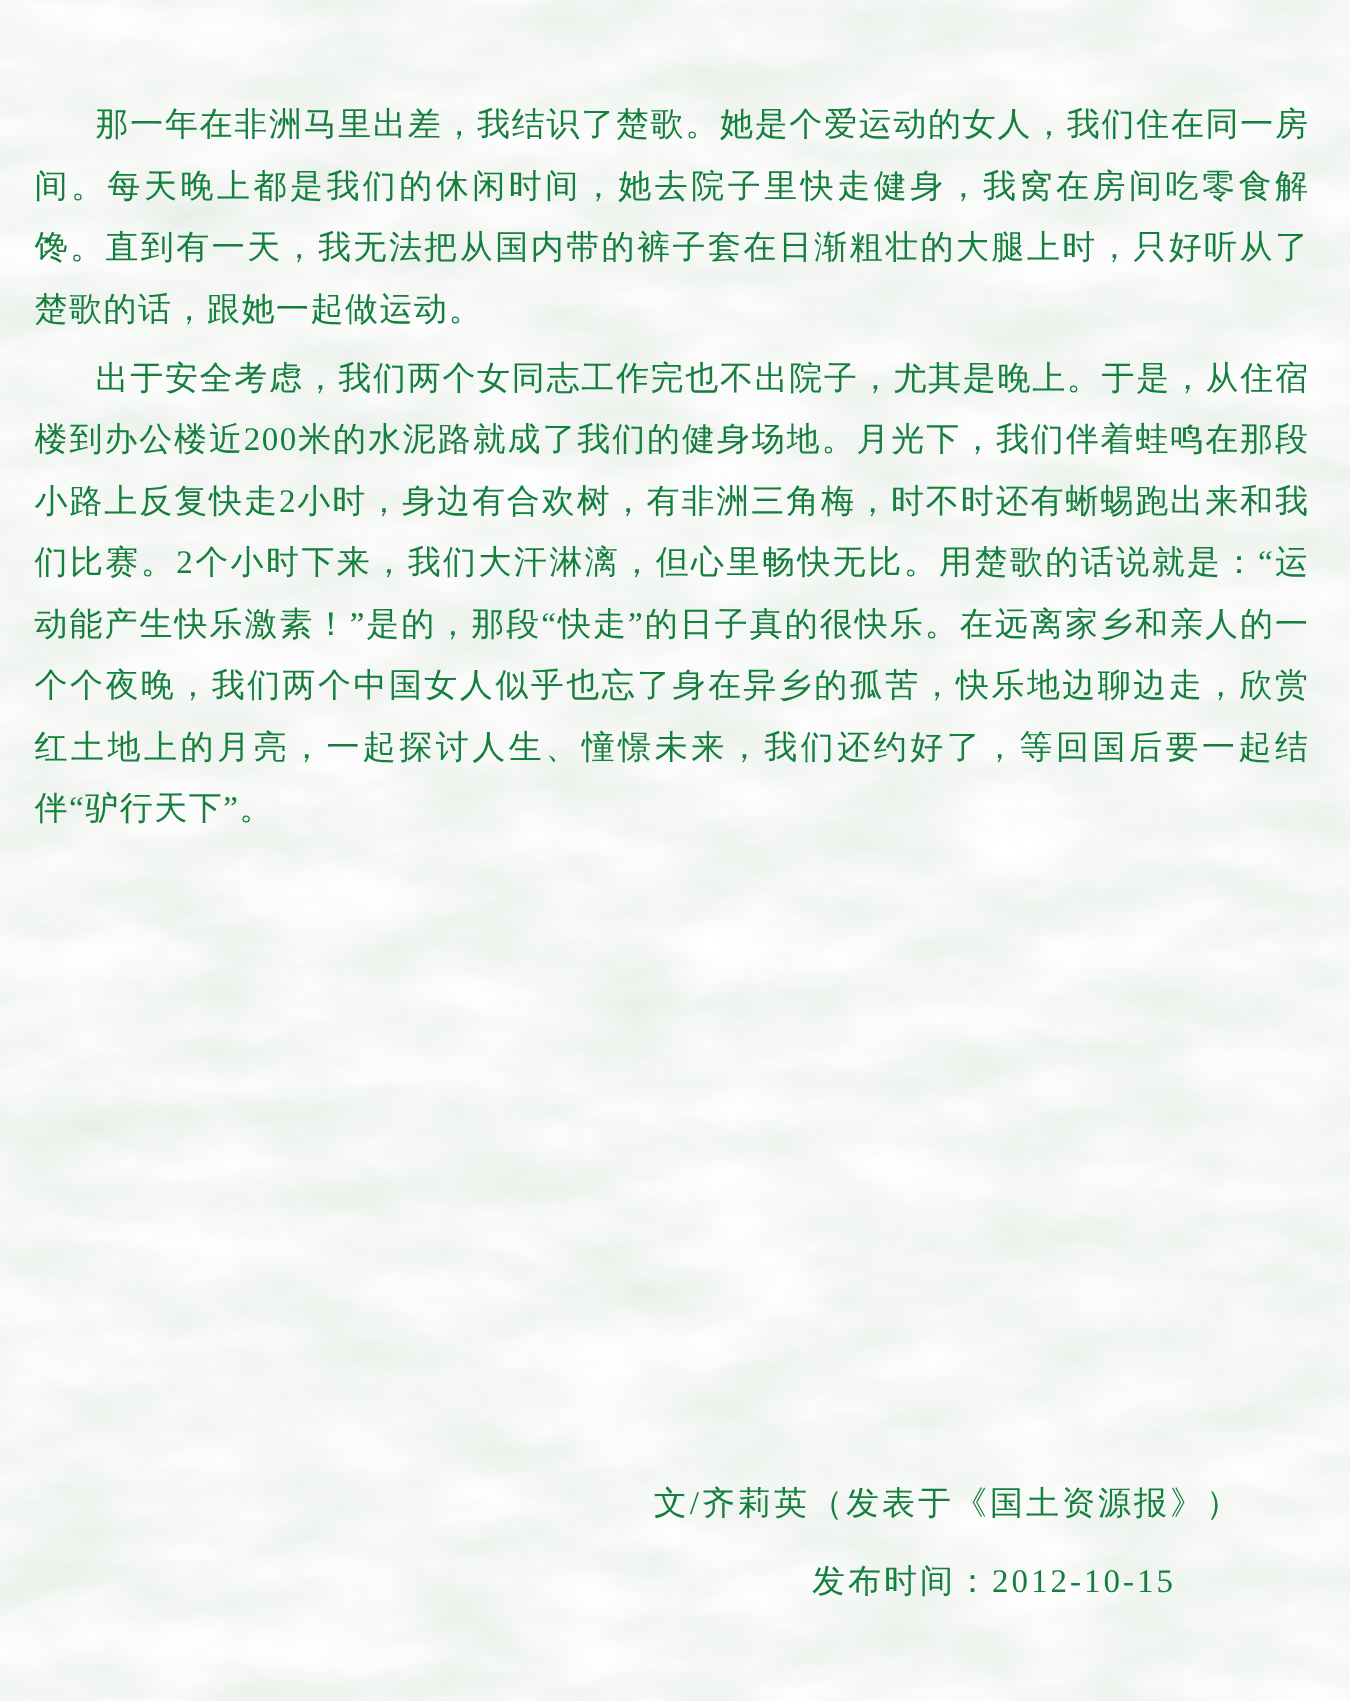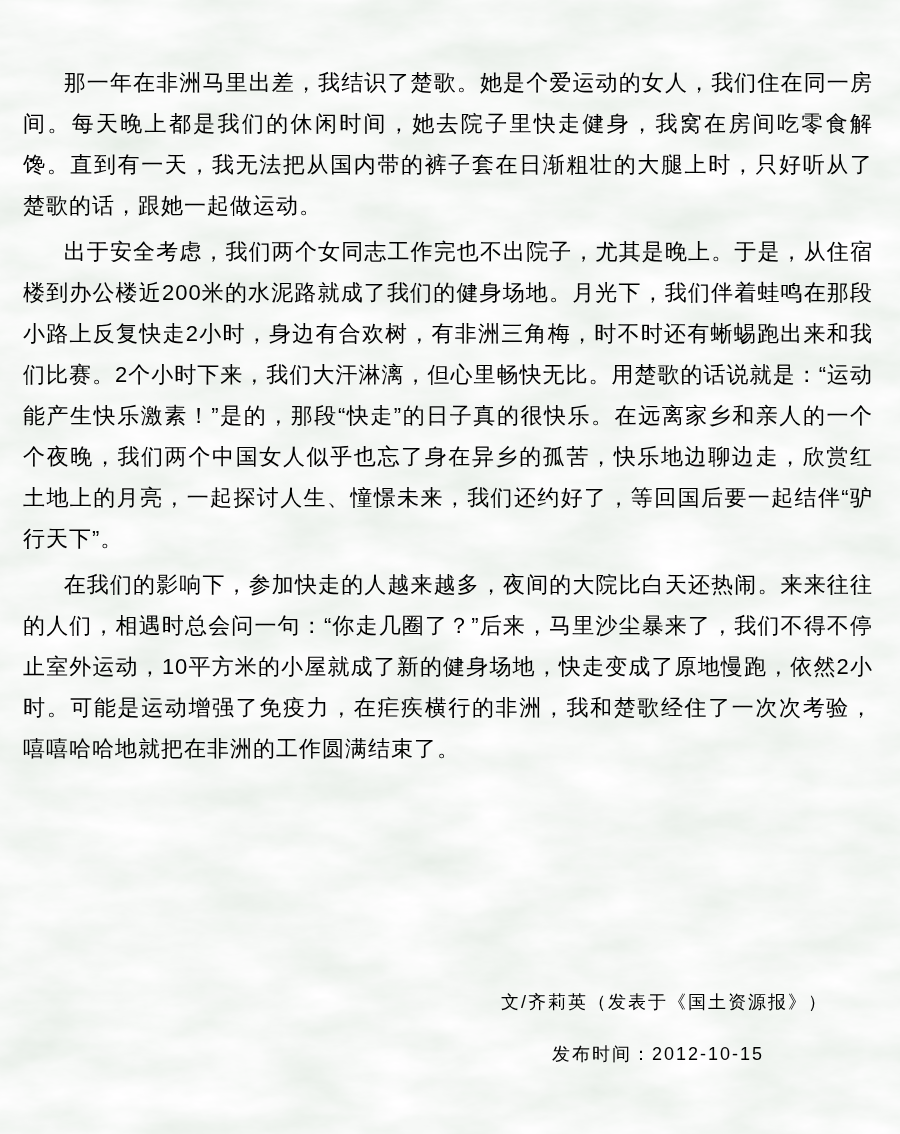--- a/index.html
+++ b/index.html
@@ -5,22 +5,22 @@
   html, body {
     margin: 0;
     padding: 0;
     background: #ffffff;
   }
   .page {
     position: relative;
     width: 900px;
     height: 1134px;
     overflow: hidden;
-    font-family: Liberation Sans, sans-serif;
-    color: #000000;
+    font-family: Liberation Serif, serif;
+    color: #15803d;
   }
   .bg-texture {
     position: absolute;
     top: 0;
     left: 0;
     width: 900px;
     height: 1134px;
     z-index: 0;
   }
   .article {
@@ -38,32 +38,32 @@
   .para {
     margin: 0 0 5px 0;
     text-indent: 1.85em;
   }
   .para.deep-indent {
     text-indent: 2.95em;
   }
   .footer-line {
     position: absolute;
     z-index: 1;
-    font-size: 18px;
+    font-size: 22px;
     line-height: 28px;
     letter-spacing: 2px;
     white-space: nowrap;
   }
   .footer-attribution {
     top: 988px;
     right: 72px;
   }
   .footer-publish {
     top: 1040px;
-    right: 136px;
+    right: 116px;
   }
 </style>
 </head>
 <body>
 
 <div class="page">
 
   <svg class="bg-texture" width="900" height="1134" viewBox="0 0 900 1134" xmlns="http://www.w3.org/2000/svg" aria-hidden="true">
     <defs>
       <filter id="marbleF" x="-5%" y="-5%" width="110%" height="110%">
@@ -79,19 +79,18 @@
         </feComponentTransfer>
       </filter>
     </defs>
     <rect width="900" height="1134" fill="#ffffff"></rect>
     <rect width="900" height="1134" filter="url(#marbleF)"></rect>
   </svg>
 
   <div class="article">
     <p class="para">那一年在非洲马里出差，我结识了楚歌。她是个爱运动的女人，我们住在同一房间。每天晚上都是我们的休闲时间，她去院子里快走健身，我窝在房间吃零食解馋。直到有一天，我无法把从国内带的裤子套在日渐粗壮的大腿上时，只好听从了楚歌的话，跟她一起做运动。</p>
     <p class="para">出于安全考虑，我们两个女同志工作完也不出院子，尤其是晚上。于是，从住宿楼到办公楼近200米的水泥路就成了我们的健身场地。月光下，我们伴着蛙鸣在那段小路上反复快走2小时，身边有合欢树，有非洲三角梅，时不时还有蜥蜴跑出来和我们比赛。2个小时下来，我们大汗淋漓，但心里畅快无比。用楚歌的话说就是：“运动能产生快乐激素！”是的，那段“快走”的日子真的很快乐。在远离家乡和亲人的一个个夜晚，我们两个中国女人似乎也忘了身在异乡的孤苦，快乐地边聊边走，欣赏红土地上的月亮，一起探讨人生、憧憬未来，我们还约好了，等回国后要一起结伴“驴行天下”。</p>
-    <p class="para">在我们的影响下，参加快走的人越来越多，夜间的大院比白天还热闹。来来往往的人们，相遇时总会问一句：“你走几圈了？”后来，马里沙尘暴来了，我们不得不停止室外运动，10平方米的小屋就成了新的健身场地，快走变成了原地慢跑，依然2小时。可能是运动增强了免疫力，在疟疾横行的非洲，我和楚歌经住了一次次考验，嘻嘻哈哈地就把在非洲的工作圆满结束了。</p>
   </div>
 
   <div class="footer-line footer-attribution">文/齐莉英（发表于《国土资源报》）</div>
   <div class="footer-line footer-publish">发布时间：2012-10-15</div>
 
 </div>
 
 </body></html>

